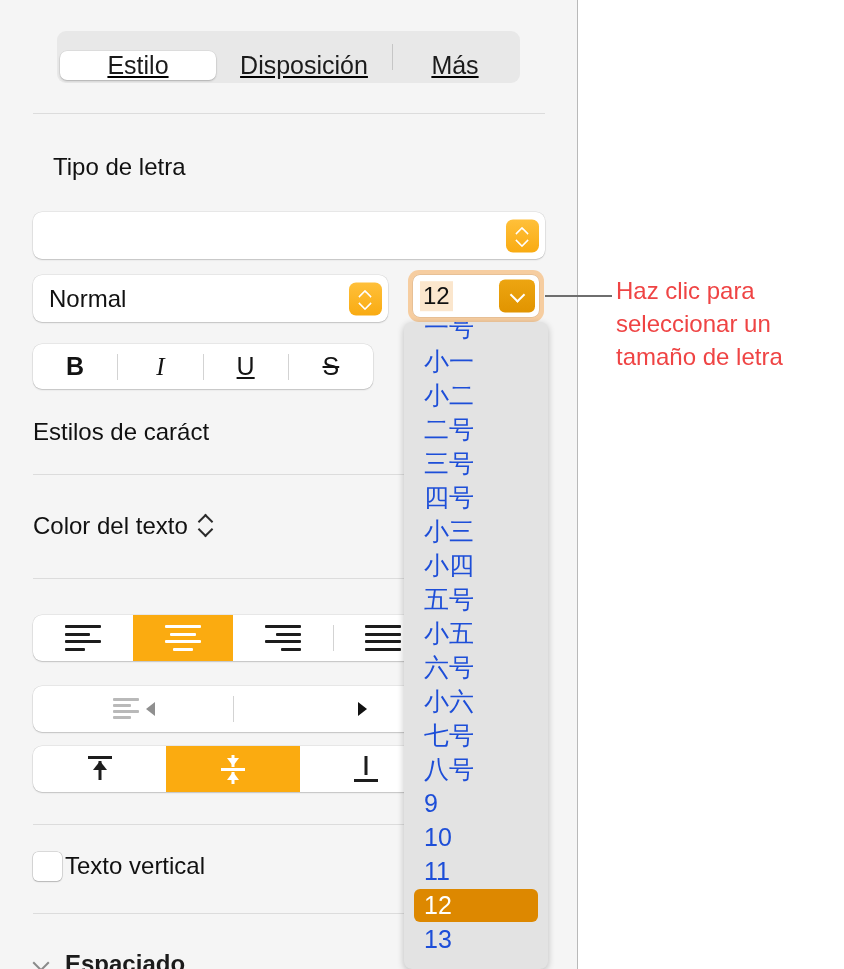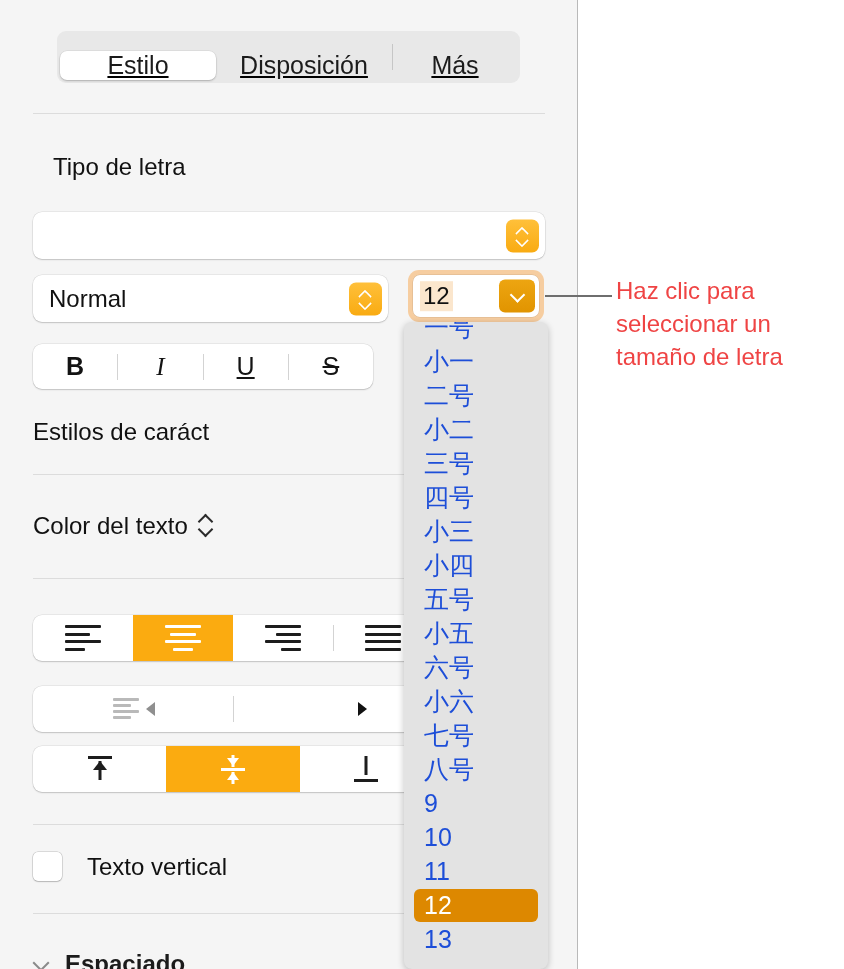--- a/index.html
+++ b/index.html
@@ -354,22 +354,21 @@
   .vaIcon .arw { position: absolute; left: 50%; width: 3px; background: #1d1d1d; transform: translateX(-50%); }
   .segbtn.on .vaIcon .arw { background: #ffffff; }
   .vaIcon .ah { position: absolute; left: 50%; width: 0; height: 0; transform: translateX(-50%); }
 
   
   #vtextRow {
     position: absolute;
     left: 33px;
     top: 852px;
     display: flex;
-    align-items: center;
-    gap: 25px;
+    gap: 3px;
   }
   #vcheck {
     width: 29px;
     height: 29px;
     background: #ffffff;
     border-radius: 5px;
     box-shadow: 0 1px 1.5px rgba(0,0,0,0.16), 0 0 0 0.5px rgba(0,0,0,0.22);
   }
   #vtextRow .lbl { font-size: 24px; color: #111111; }
 
@@ -622,24 +621,24 @@
 
 <div id="sizeMenu">
   <div id="menuList">
       <div class="mitem">
         <span>一号</span>
       </div>
       <div class="mitem">
         <span>小一</span>
       </div>
       <div class="mitem">
+        <span>小二</span>
+      </div>
+      <div class="mitem">
         <span>二号</span>
-      </div>
-      <div class="mitem">
-        <span>小二</span>
       </div>
       <div class="mitem">
         <span>三号</span>
       </div>
       <div class="mitem">
         <span>四号</span>
       </div>
       <div class="mitem">
         <span>小三</span>
       </div>

